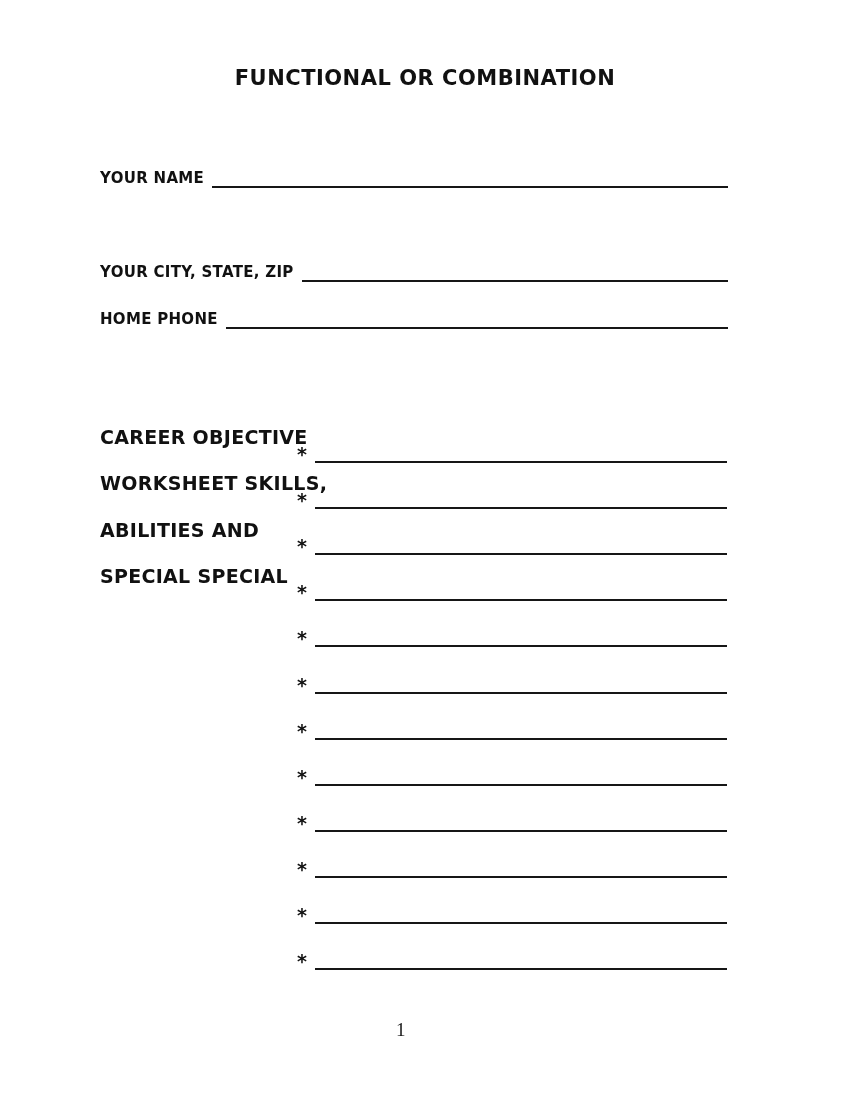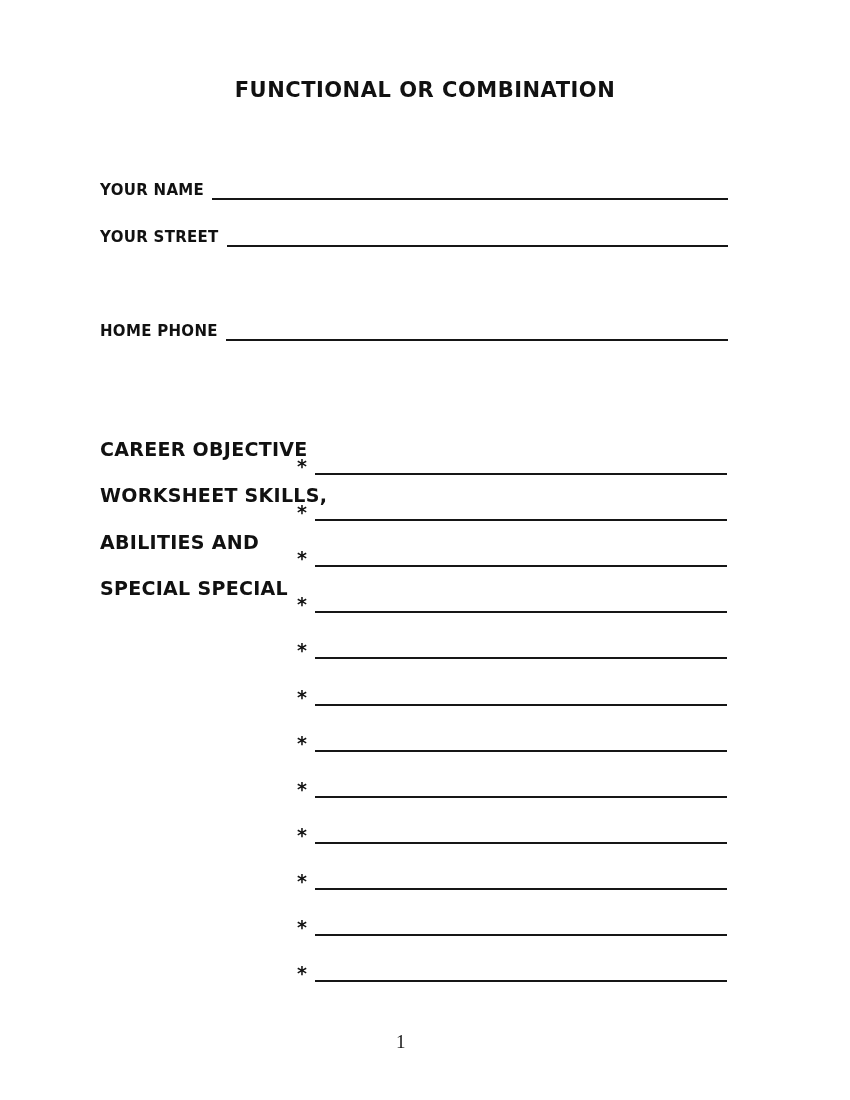--- a/index.html
+++ b/index.html
@@ -7,21 +7,20 @@
     width: 850px; height: 1100px;
     background: #ffffff;
     font-family: "DejaVu Sans", sans-serif;
     color: #111111;
     position: relative;
     overflow: hidden;
   }
   .page {
     position: absolute; inset: 0;
     background: #ffffff;
-    margin-top: 12px;
   }
   .title-block {
     position: absolute;
     top: 63px; left: 0; width: 850px;
     text-align: center;
     font-weight: bold;
     font-size: 21px;
     line-height: 30px;
     letter-spacing: 0.5px;
     color: #111111;
@@ -82,22 +81,22 @@
 <div class="page">
 
   <div class="title-block">
     <div>FUNCTIONAL OR COMBINATION</div>
   </div>
 
   <div class="field-row" style="top:169px">
     <span class="field-label">YOUR NAME</span>
     <div class="blank-line"></div>
   </div>
-  <div class="field-row" style="top:216px">
-    <span class="field-label">YOUR STREET</span>
+  <div class="field-row" style="top:263px">
+    <span class="field-label">YOUR CITY, STATE, ZIP</span>
     <div class="blank-line"></div>
   </div>
   <div class="field-row" style="top:310px">
     <span class="field-label">HOME PHONE</span>
     <div class="blank-line"></div>
   </div>
 
   <div class="section-label" style="top:428px">CAREER OBJECTIVE</div>
   <div class="section-label" style="top:474px">WORKSHEET SKILLS,</div>
   <div class="section-label" style="top:521px">ABILITIES AND</div>

